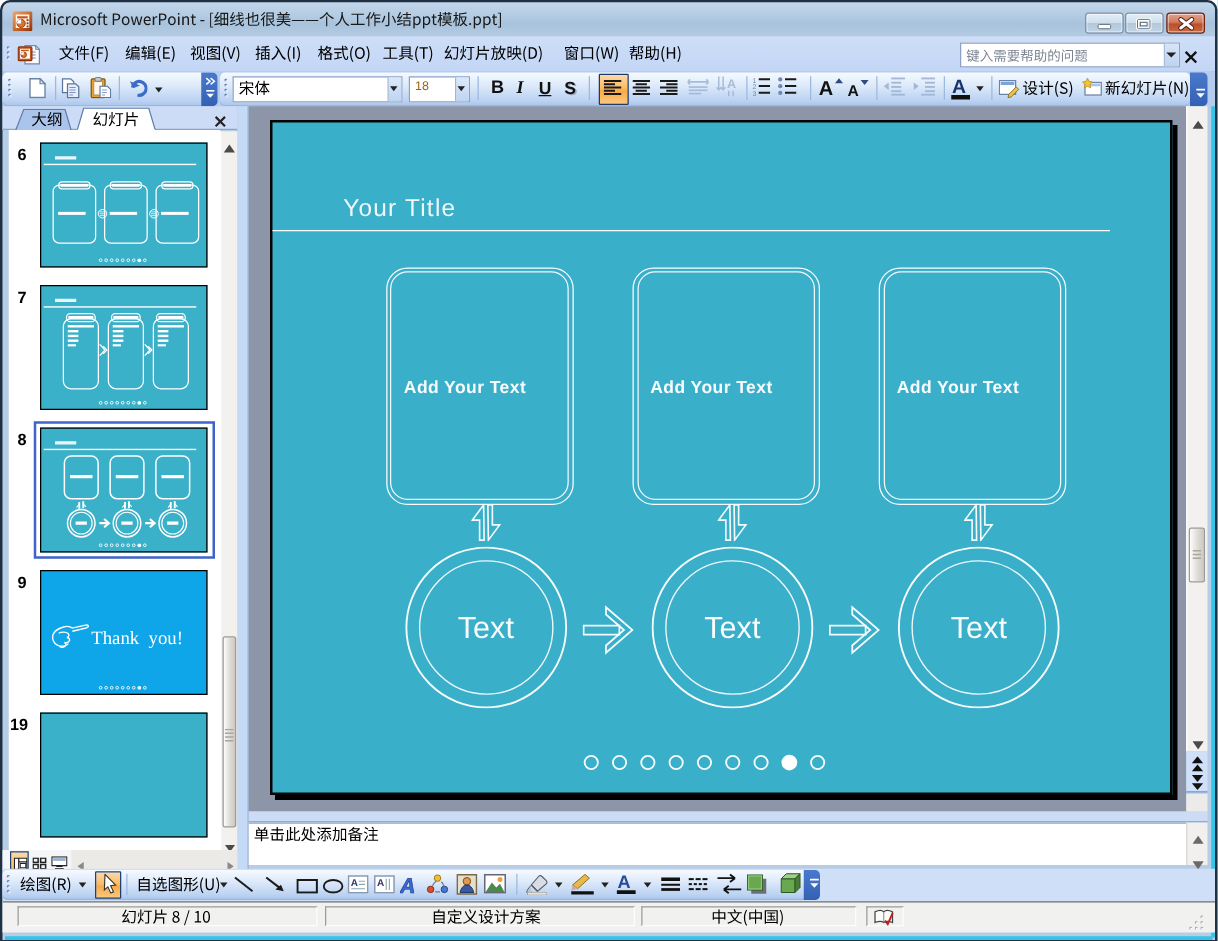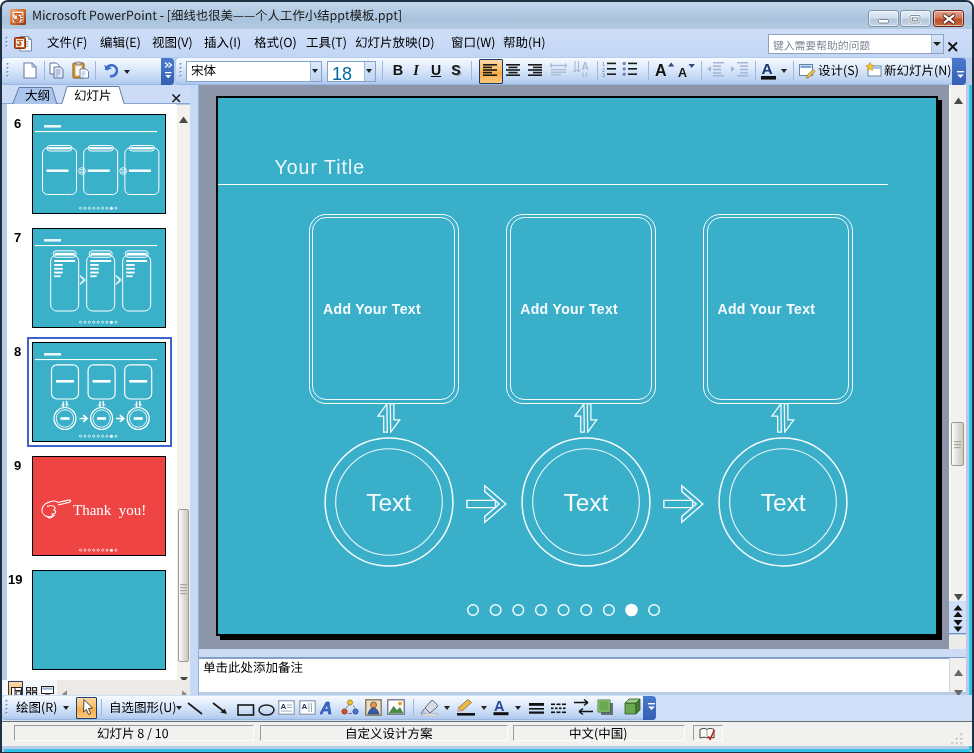--- a/index.html
+++ b/index.html
@@ -201,21 +201,21 @@
 <path d="M1,2 l2.5,5.5 5.5,-2.2 Z" fill="#3c6cc8"></path>
 </svg></div>
 <div class="abs" style="left:124px;top:70px;width:0;height:0;border-left:3.5px solid transparent;border-right:3.5px solid transparent;border-top:4px solid #222;"></div>
 
 <div class="abs" style="left:186px;top:60.5px;width:136px;height:21px;background:#fff;border:1px solid #86a2c8;"></div>
 <div class="abs" style="left:310px;top:61.5px;width:11px;height:19px;background:linear-gradient(#dce9fb,#bed4f2);border-left:1px solid #a0b8d8;"></div>
 <div class="abs" style="left:312px;top:69px;width:0;height:0;border-left:3.5px solid transparent;border-right:3.5px solid transparent;border-top:4px solid #222;"></div>
 <div class="abs" style="left:327px;top:60.5px;width:49px;height:21px;background:#fff;border:1px solid #86a2c8;"></div>
 <div class="abs" style="left:364px;top:61.5px;width:11px;height:19px;background:linear-gradient(#dce9fb,#bed4f2);border-left:1px solid #a0b8d8;"></div>
 <div class="abs" style="left:366px;top:69px;width:0;height:0;border-left:3.5px solid transparent;border-right:3.5px solid transparent;border-top:4px solid #222;"></div>
-<div class="abs" style="left:332px;top:64px;font-size:18px;color:#0369a1;">18</div>
+<div class="abs" style="left:332px;top:64px;font-size:10px;color:#a16207;">18</div>
 <div style="position:absolute;left:190px;top:64px;"><svg width="27" height="14" viewBox="0 0 27 14">
       <g transform="translate(1,11.0)">
         <path d="M5.8 -7.5V-5.5H0.9V-4.6H5.0C3.9 -2.9 2.1 -1.2 0.4 -0.3C0.7 -0.1 1.0 0.2 1.1 0.5C2.9 -0.5 4.6 -2.3 5.8 -4.2V1.0H6.7V-4.2C7.9 -2.3 9.7 -0.6 11.4 0.4C11.5 0.1 11.9 -0.3 12.1 -0.5C10.4 -1.3 8.5 -2.9 7.4 -4.6H11.6V-5.5H6.7V-7.5ZM5.4 -10.3C5.6 -9.9 5.8 -9.5 6.0 -9.1H1.0V-6.4H2.0V-8.2H10.5V-6.4H11.5V-9.1H7.1C6.9 -9.5 6.6 -10.1 6.3 -10.5Z M15.6 -10.5C15.0 -8.6 14.0 -6.7 12.9 -5.5C13.1 -5.2 13.3 -4.8 13.4 -4.5C13.8 -5.0 14.2 -5.5 14.5 -6.0V1.0H15.4V-7.6C15.8 -8.4 16.2 -9.3 16.5 -10.2ZM17.7 -2.2V-1.3H19.8V0.9H20.7V-1.3H22.7V-2.2H20.7V-6.5C21.5 -4.3 22.6 -2.2 24.0 -1.1C24.1 -1.3 24.4 -1.6 24.7 -1.8C23.3 -2.9 22.0 -5.0 21.3 -7.1H24.4V-8.0H20.7V-10.5H19.8V-8.0H16.2V-7.1H19.2C18.4 -5.0 17.1 -2.8 15.7 -1.7C15.9 -1.6 16.3 -1.2 16.4 -1.0C17.7 -2.2 19.0 -4.3 19.8 -6.5V-2.2Z" fill="#000000"></path>
       </g>
     </svg></div>
 <div class="abs" style="left:382px;top:61px;width:1px;height:19px;background:#9db8de;"></div>
 <div class="abs" style="left:390px;top:62px;width:16px;font-size:14.5px;font-weight:bold;color:#111;text-align:center;">B</div>
 <div class="abs" style="left:409px;top:62px;width:14px;font-size:14.5px;font-weight:bold;font-style:italic;font-family:'Liberation Serif',serif;color:#111;text-align:center;">I</div>
 <div class="abs" style="left:428px;top:62px;width:16px;font-size:14px;font-weight:bold;color:#111;text-align:center;text-decoration:underline;">U</div>
 <div class="abs" style="left:448px;top:62px;width:16px;font-size:14px;font-weight:bold;color:#111;text-align:center;text-shadow:1.3px 1.3px 0 #9aa8be;">S</div>
@@ -499,21 +499,21 @@
       <circle cx="51.92" cy="93.2" r="1.1" fill="none" stroke="#fff" stroke-width="0.7"></circle>
       <circle cx="56.34" cy="93.2" r="1.1" fill="none" stroke="#fff" stroke-width="0.7"></circle>
       <circle cx="60.76" cy="93.2" r="1.1" fill="none" stroke="#fff" stroke-width="0.7"></circle>
       <circle cx="65.18" cy="93.2" r="1.1" fill="none" stroke="#fff" stroke-width="0.7"></circle>
       <circle cx="69.6" cy="93.2" r="1.1" fill="none" stroke="#fff" stroke-width="0.7"></circle>
       <circle cx="74.02" cy="93.2" r="1.1" fill="none" stroke="#fff" stroke-width="0.7"></circle>
       <circle cx="78.44" cy="93.2" r="1.5" fill="#fff"></circle>
       <circle cx="82.86" cy="93.2" r="1.1" fill="none" stroke="#fff" stroke-width="0.7"></circle>
     </svg>
   </div>
-<div class="abs" style="left:32px;top:456px;width:134px;height:100px;background:#ef4444;border:1.2px solid #000;">
+<div class="abs" style="left:32px;top:456px;width:134px;height:100px;background:#0ea5e9;border:1.2px solid #000;">
     <svg width="131" height="97" viewBox="0 0 131 97" style="position:absolute;left:0;top:0;">
       <text x="40" y="58" font-family="Liberation Serif" font-size="15" fill="#fff">Thank&nbsp;&nbsp;you!</text>
       <g stroke="#fff" stroke-width="1.1" fill="none">
         <path d="M24.5,45.5 l11,-2.4 c2.6,-0.6 3,1.6 0.4,2.3 l-11,2.6"></path>
         <path d="M24.8,45.4 c-1.5,-1.2 -4.5,-1.6 -7,-0.8 c-4,1.2 -7.5,3 -8.5,6.5 c-0.8,3 0.5,6.5 3.5,8 c2.8,1.4 7,1 9,-1.2"></path>
         <path d="M14,49.5 c2.5,-1.2 6,-1 7.5,0.3 c1.2,1.2 0.6,2.8 -1,3.2 c2,0.2 2.8,2 1.6,3.2 c-0.8,0.9 -2.4,1.1 -3.6,0.8 c1.4,0.6 1.6,2.2 0.4,3.1 c-1.2,0.9 -3.2,0.8 -4.4,0"></path>
       </g>
       <circle cx="47.5" cy="93.2" r="1.1" fill="none" stroke="#fff" stroke-width="0.7"></circle>
       <circle cx="51.92" cy="93.2" r="1.1" fill="none" stroke="#fff" stroke-width="0.7"></circle>
       <circle cx="56.34" cy="93.2" r="1.1" fill="none" stroke="#fff" stroke-width="0.7"></circle>

